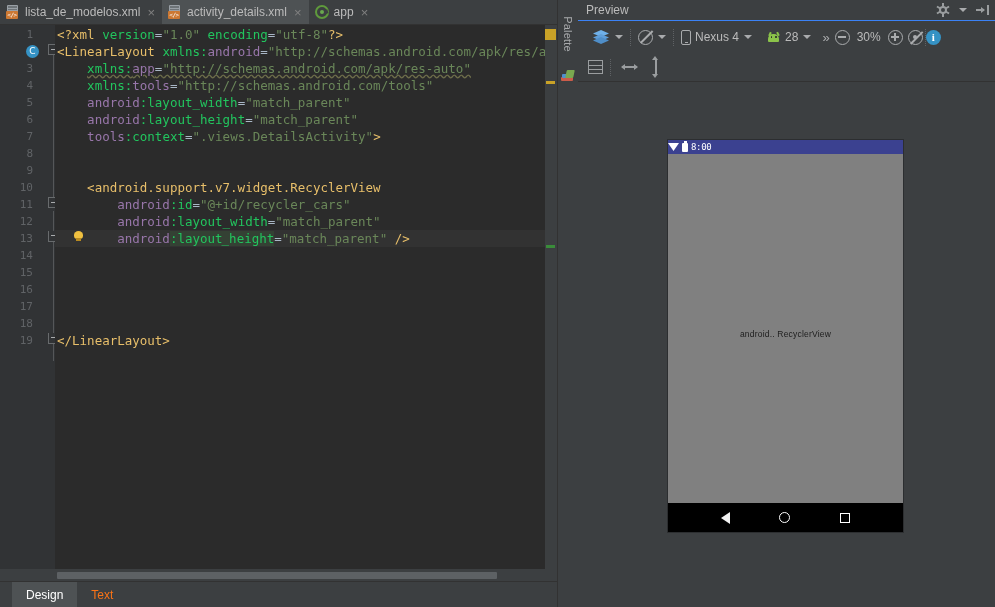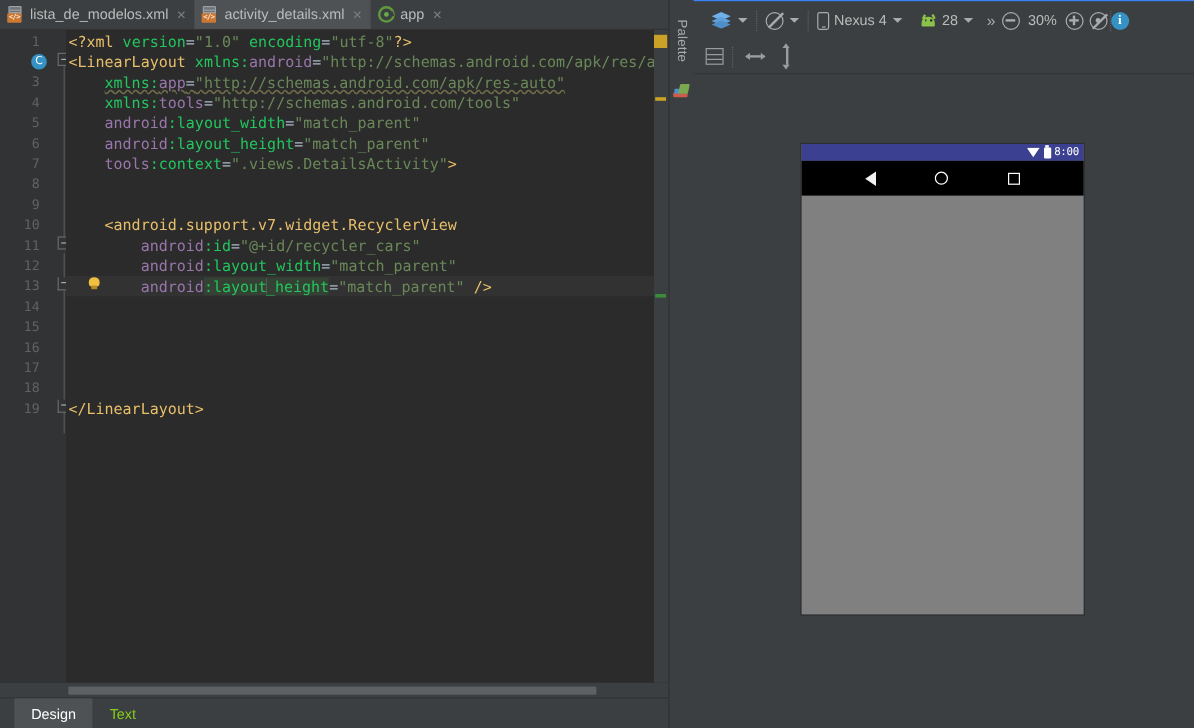--- a/index.html
+++ b/index.html
@@ -322,21 +322,21 @@
     display: flex;
     align-items: stretch;
     padding-left: 12px;
     border-top: 1px solid #323232;
   }
   .dt-tab {
     display: flex;
     align-items: center;
     padding: 0 14px;
     font-size: 12px;
-    color: #84cc16;
+    color: #f97316;
     background: transparent;
     cursor: default;
   }
   .dt-tab.active {
     background: #4e5254;
     color: #ffffff;
   }
 
   
   .palette-strip {
@@ -672,21 +672,21 @@
     width: 235px;
     height: 392px;
     background: #808080;
     box-shadow: 0 0 0 1px #2c2e30;
   }
   .dev-statusbar {
     height: 14px;
     background: #3b4190;
     display: flex;
     align-items: center;
-    justify-content: flex-end;
+    justify-content: flex-start;
     padding-right: 4px;
     gap: 3px;
   }
   .sb-wifi {
     width: 11px; height: 8px;
     background: #ffffff;
     clip-path: polygon(0 0, 100% 0, 50% 100%);
   }
   .sb-batt {
     width: 6px; height: 9px;
@@ -862,20 +862,37 @@
     <span class="vlabel">Palette</span>
     <span class="palette-icon">
       <span class="p1"></span>
         <span class="p2"></span>
         <span class="p3"></span>
     </span>
   </div>
 
   <div class="preview-panel">
 
+    <div class="preview-header">
+      <span>Preview</span>
+      <span class="ph-right">
+        <span class="ico-gear">
+          <span class="tooth"></span>
+            <span class="tooth b"></span>
+            <span class="tooth c"></span>
+          <span class="ring"></span>
+            <span class="hole"></span>
+        </span>
+        <span class="caret-down"></span>
+        <span class="ico-collapse">
+          <span class="arrow"></span>
+            <span class="bar"></span>
+        </span>
+      </span>
+    </div>
 
     <div class="preview-toolbar">
       <span class="tb-group">
         <span class="ico-layers">
           <span class="d d1"></span>
             <span class="d d2"></span>
             <span class="d d3"></span>
         </span>
         <span class="caret-down"></span>
       </span>
@@ -935,20 +952,23 @@
       </span>
     </div>
 
     <div class="preview-canvas">
       <div class="device">
         <div class="dev-statusbar">
           <span class="sb-wifi"></span>
           <span class="sb-batt"></span>
           <span class="sb-time">8:00</span>
         </div>
+        <div class="dev-content">
+          <div class="dev-placeholder">android.. RecyclerView</div>
+        </div>
         <div class="dev-navbar">
           <span class="nav-back"></span>
           <span class="nav-home"></span>
           <span class="nav-recent"></span>
         </div>
       </div>
     </div>
   </div>
 </div>
 

